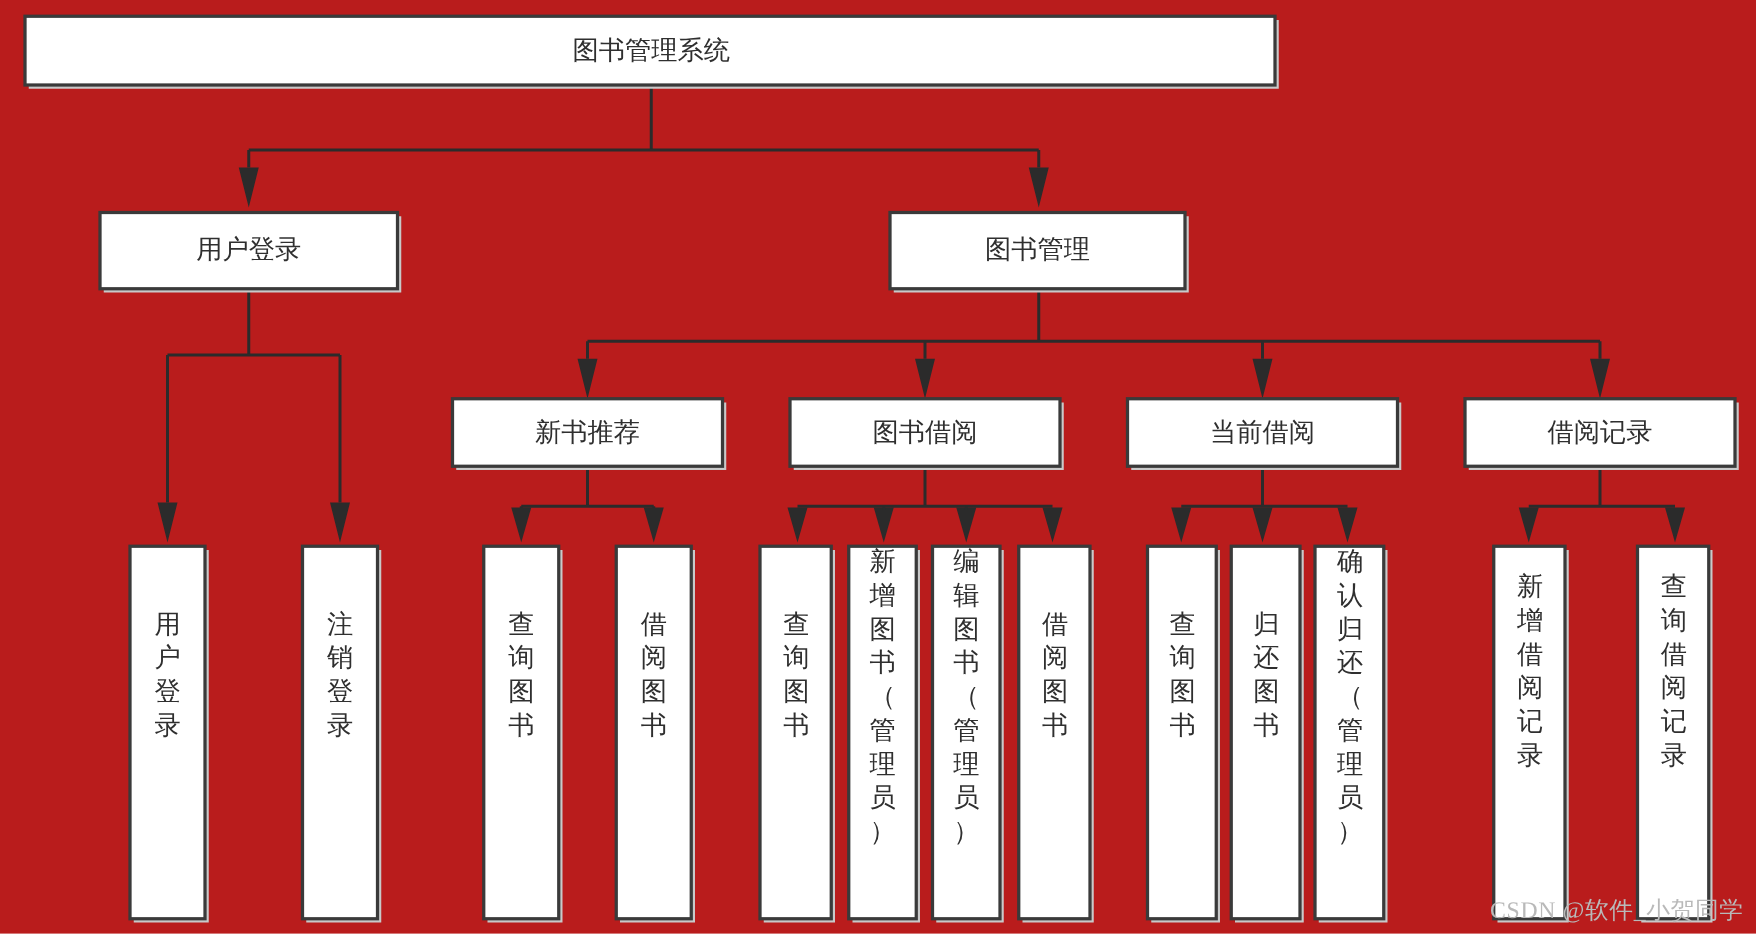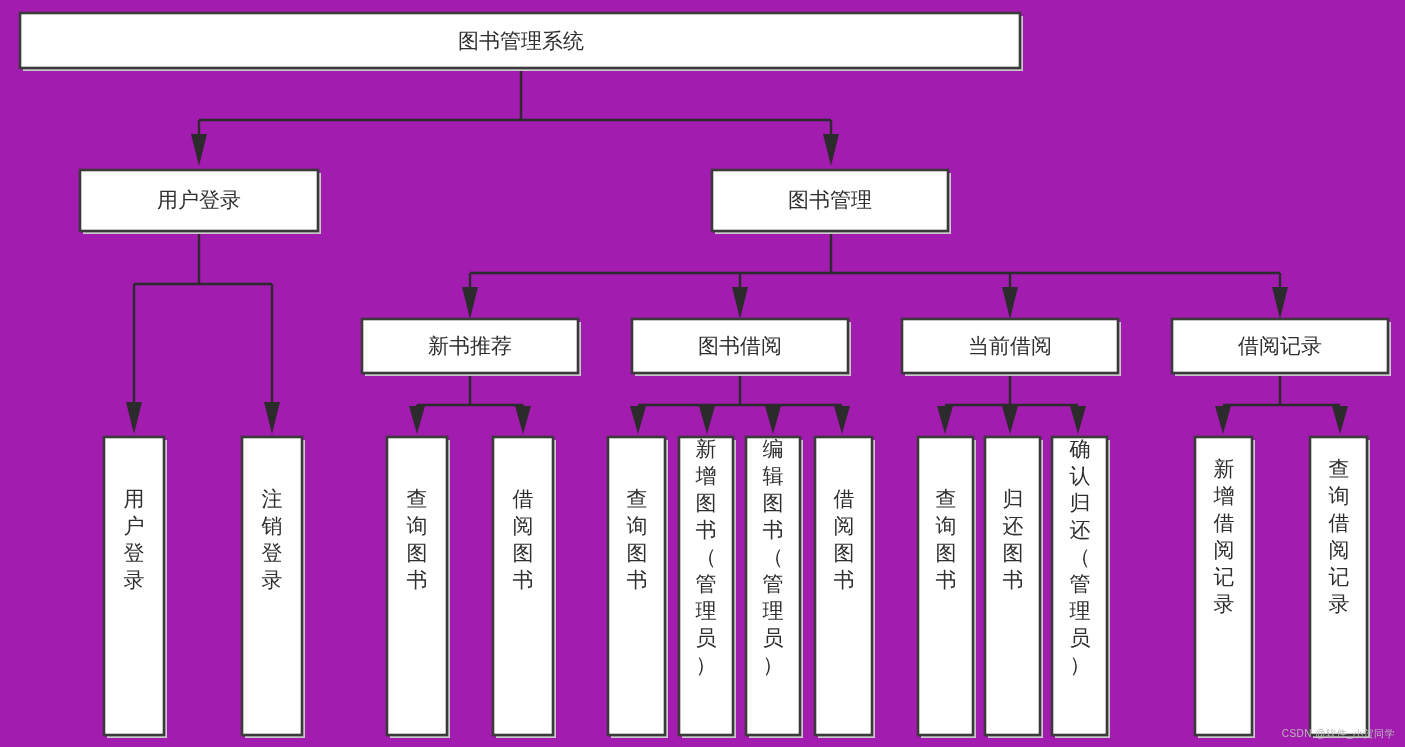--- a/index.html
+++ b/index.html
@@ -7,21 +7,21 @@
     padding: 0;
     background: #ffffff;
   }
   body {
     font-family: "Liberation Sans", "DejaVu Sans", sans-serif;
   }
   #canvas {
     position: relative;
     width: 1405px;
     height: 747px;
-    background: #a21caf;
+    background: #b91c1c;
     overflow: hidden;
   }
   #diagram {
     position: absolute;
     left: 0;
     top: 0;
     width: 1405px;
     height: 747px;
   }
   .node-box {
@@ -49,22 +49,22 @@
     font-size: 21px;
   }
   .label-v {
     font-size: 21px;
     text-anchor: middle;
   }
   .watermark {
     position: absolute;
     right: 10px;
     bottom: 6px;
-    font-family: Liberation Sans, sans-serif;
-    font-size: 10px;
+    font-family: Liberation Serif, serif;
+    font-size: 19px;
     color: #b9b9b9;
     letter-spacing: 0.5px;
     white-space: nowrap;
     pointer-events: none;
   }
 </style>
 </head>
 <body>
 
 <div id="canvas">

